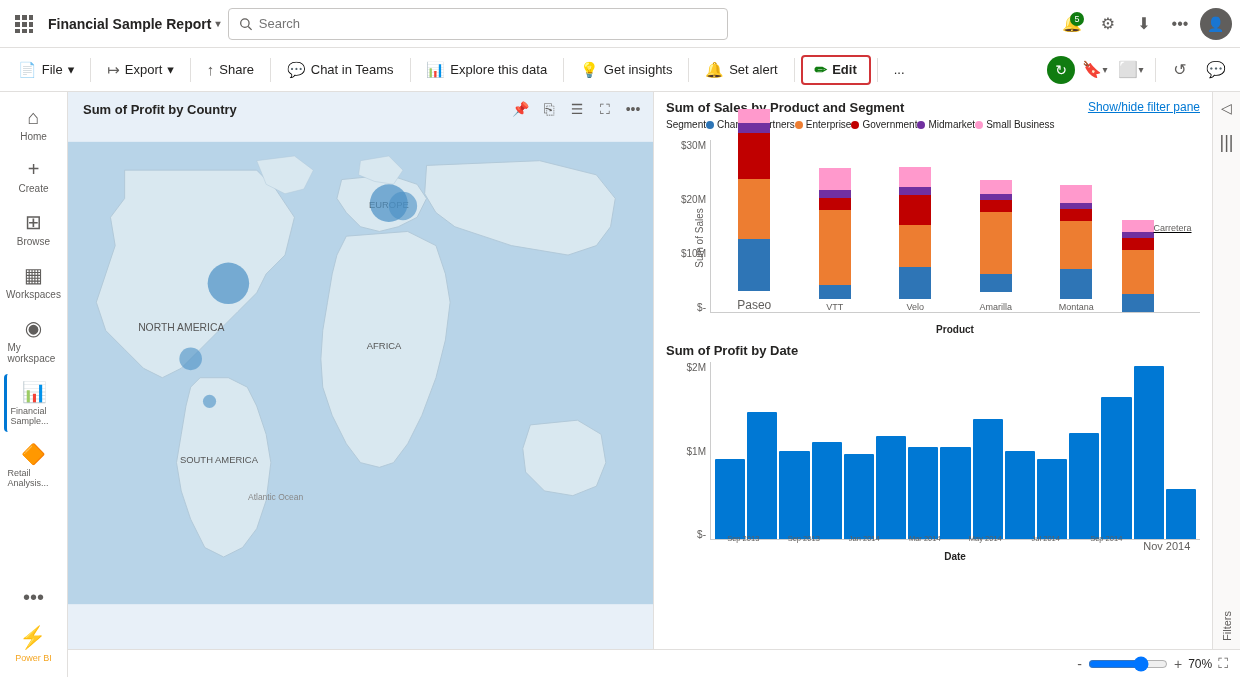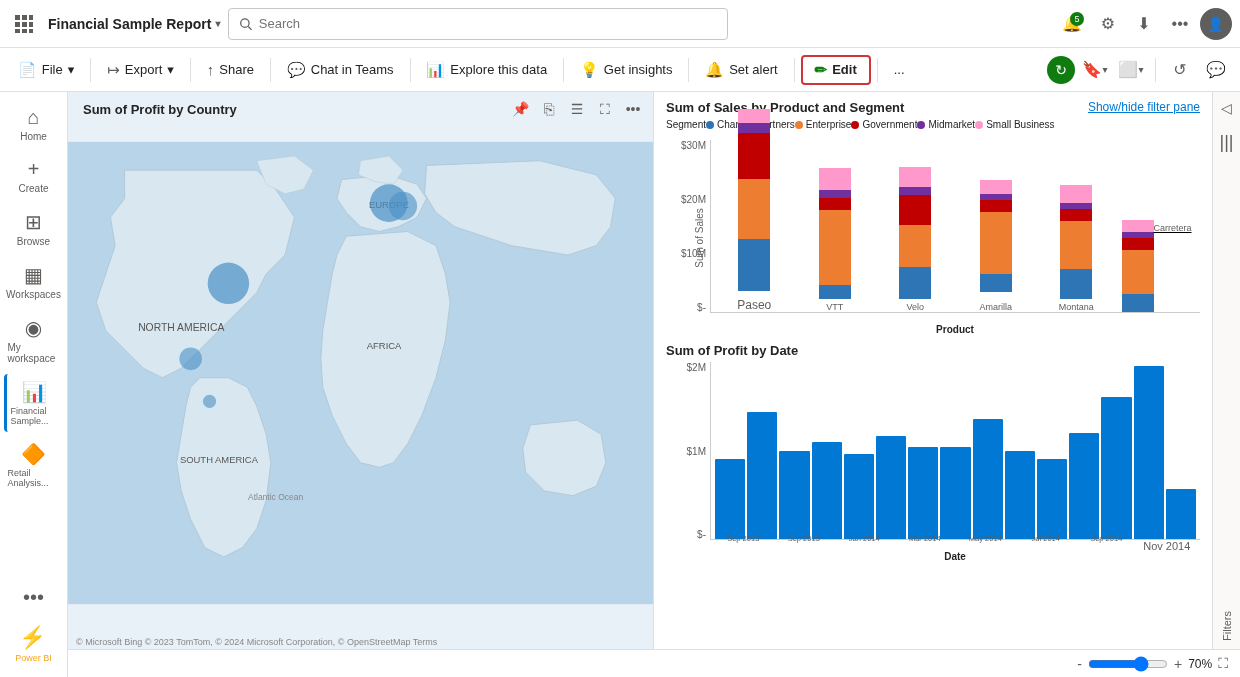--- a/index.html
+++ b/index.html
@@ -298,21 +298,20 @@
             <text x="220" y="380" font-size="9" fill="#888" font-family="Arial" text-anchor="middle">Atlantic Ocean</text>
 
             <circle cx="170" cy="150" r="22" fill="#4a90c4" opacity="0.7"></circle>
             <circle cx="130" cy="230" r="12" fill="#4a90c4" opacity="0.6"></circle>
             <circle cx="150" cy="275" r="7" fill="#4a90c4" opacity="0.6"></circle>
 
             <circle cx="340" cy="65" r="20" fill="#4a90c4" opacity="0.7"></circle>
             <circle cx="355" cy="68" r="15" fill="#4a90c4" opacity="0.6"></circle>
           </svg>
         </div>
-        <div class="map-credit">© Microsoft Bing  © 2023 TomTom, © 2024 Microsoft Corporation, © OpenStreetMap  Terms</div>
       </div>
 
       <div class="charts-panel">
 
         <div class="charts-header">
           <div>
             <div class="chart-title">Sum of Sales by Product and Segment</div>
             <div class="chart-legend">
               <span style="font-size:10px;">Segment</span>
               <div class="legend-item">

